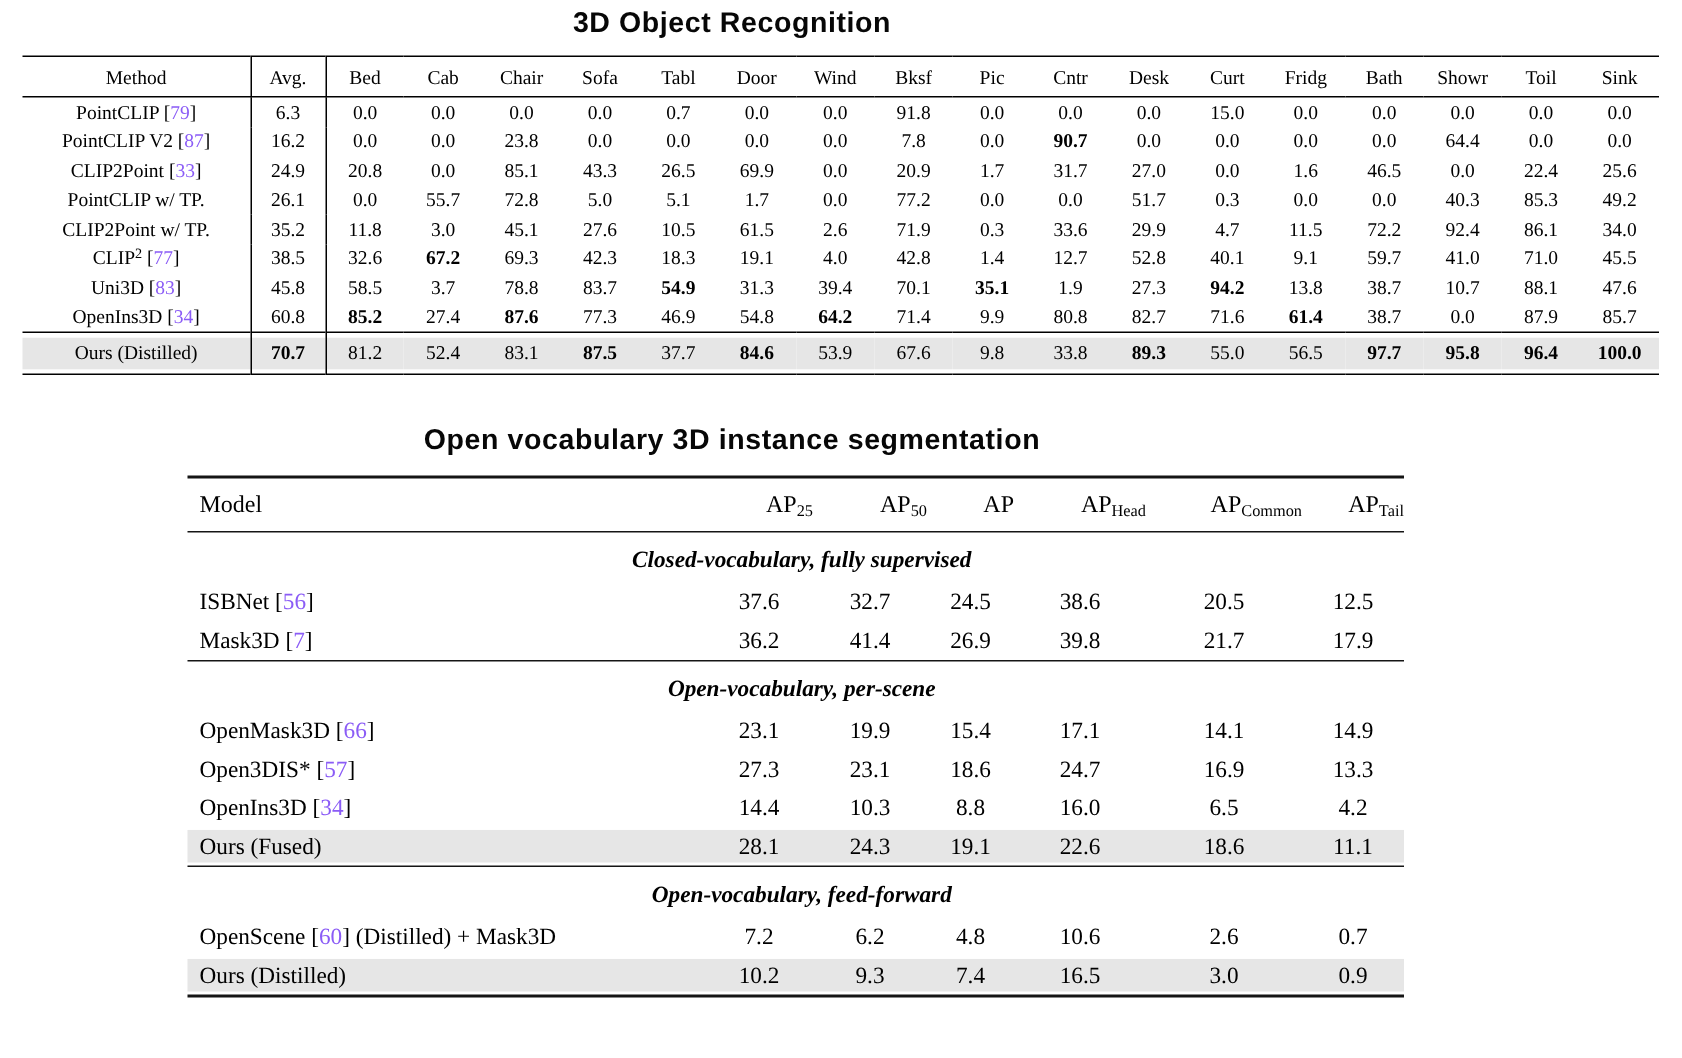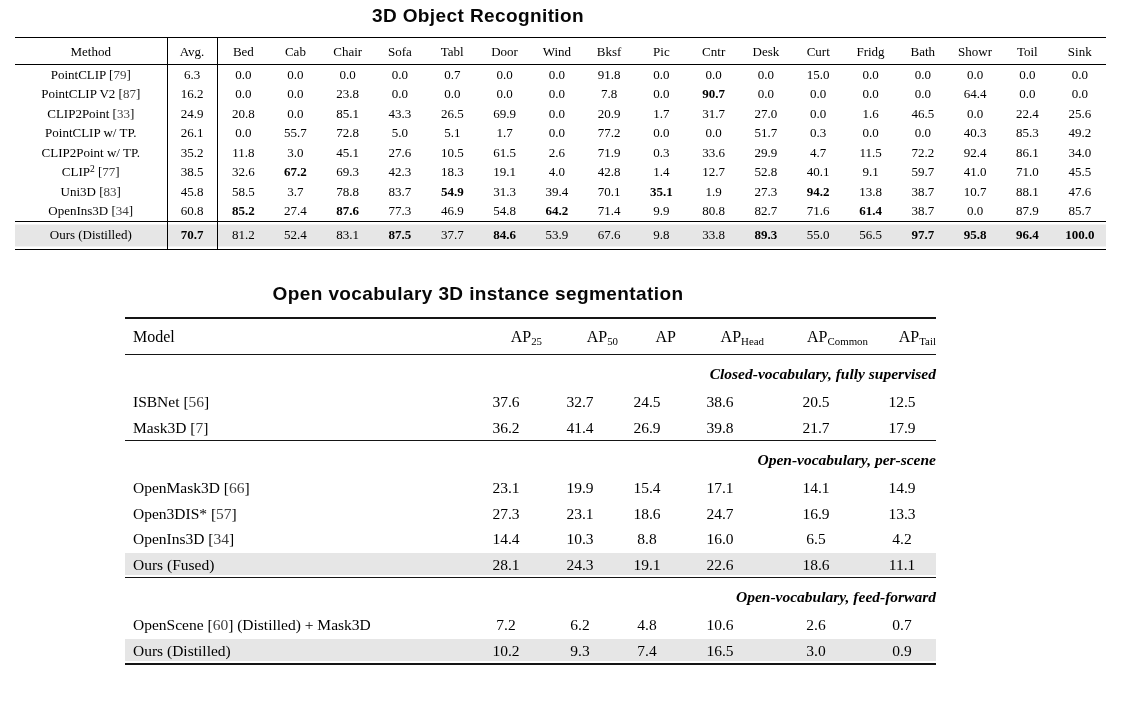--- a/index.html
+++ b/index.html
@@ -3,21 +3,21 @@
 <meta charset="utf-8">
 <style>
   * { box-sizing: border-box; }
   html,body { margin:0; padding:0; }
   body {
     width:1121px; height:705px; background:#ffffff; position:relative;
     font-family:"Liberation Serif", serif; color:#000;
     overflow:hidden;
   }
   .title {
-    position:absolute; left:1px; width:954px; text-align:center;
+    position:absolute; left:11px; width:954px; text-align:center;
     font-family:"Liberation Sans", sans-serif; font-weight:700;
     font-size:19px; line-height:22px; color:#070707; letter-spacing:0.4px;
   }
   #t1-title { top:5px; }
   #t2-title { top:283px; }
 
   
   .t1-wrap { position:absolute; left:15px; top:37px; width:1091px; }
   table.t1 {
     width:100%; border-collapse:collapse; table-layout:fixed;
@@ -45,30 +45,30 @@
     font-size:15.5px; border-top:2px solid #151515; border-bottom:2px solid #151515;
   }
   table.t2 th {
     font-weight:400; text-align:right; font-size:16px; line-height:21px;
     padding:7px 0 7px; border-bottom:1.6px solid #151515; white-space:nowrap;
   }
   table.t2 th.model { text-align:left; padding-left:8px; }
   table.t2 td { text-align:center; padding:2px 0; line-height:21.5px; white-space:nowrap; }
   table.t2 td.model { text-align:left; padding-left:8px; }
   table.t2 tr.section td {
-    text-align:right; padding:8px 0 5px 8px; font-weight:700; font-style:italic;
+    text-align:center; padding:8px 0 5px 8px; font-weight:700; font-style:italic;
     border-top:1.6px solid #151515; line-height:21px;
   }
   table.t2 tr.hl td {
     background:linear-gradient(180deg,#fff 0 1px,#e6e6e6 1px calc(100% - 2px),#fff calc(100% - 2px));
   }
   sub { font-size:0.68em; line-height:0; position:relative; vertical-align:baseline; top:0.28em; }
   sup { position:relative; vertical-align:baseline; top:-0.4em; }
 
-  .ref { color:#404040;font-family:Liberation Serif, serif; }
+  .ref { color:#8b5cf6;font-family:Liberation Serif, serif; }
   b { font-weight:700; }
 </style>
 </head>
 <body>
 
 <div class="title" id="t1-title">3D Object Recognition</div>
 
 <div class="t1-wrap">
   <table class="t1">
     <colgroup>

